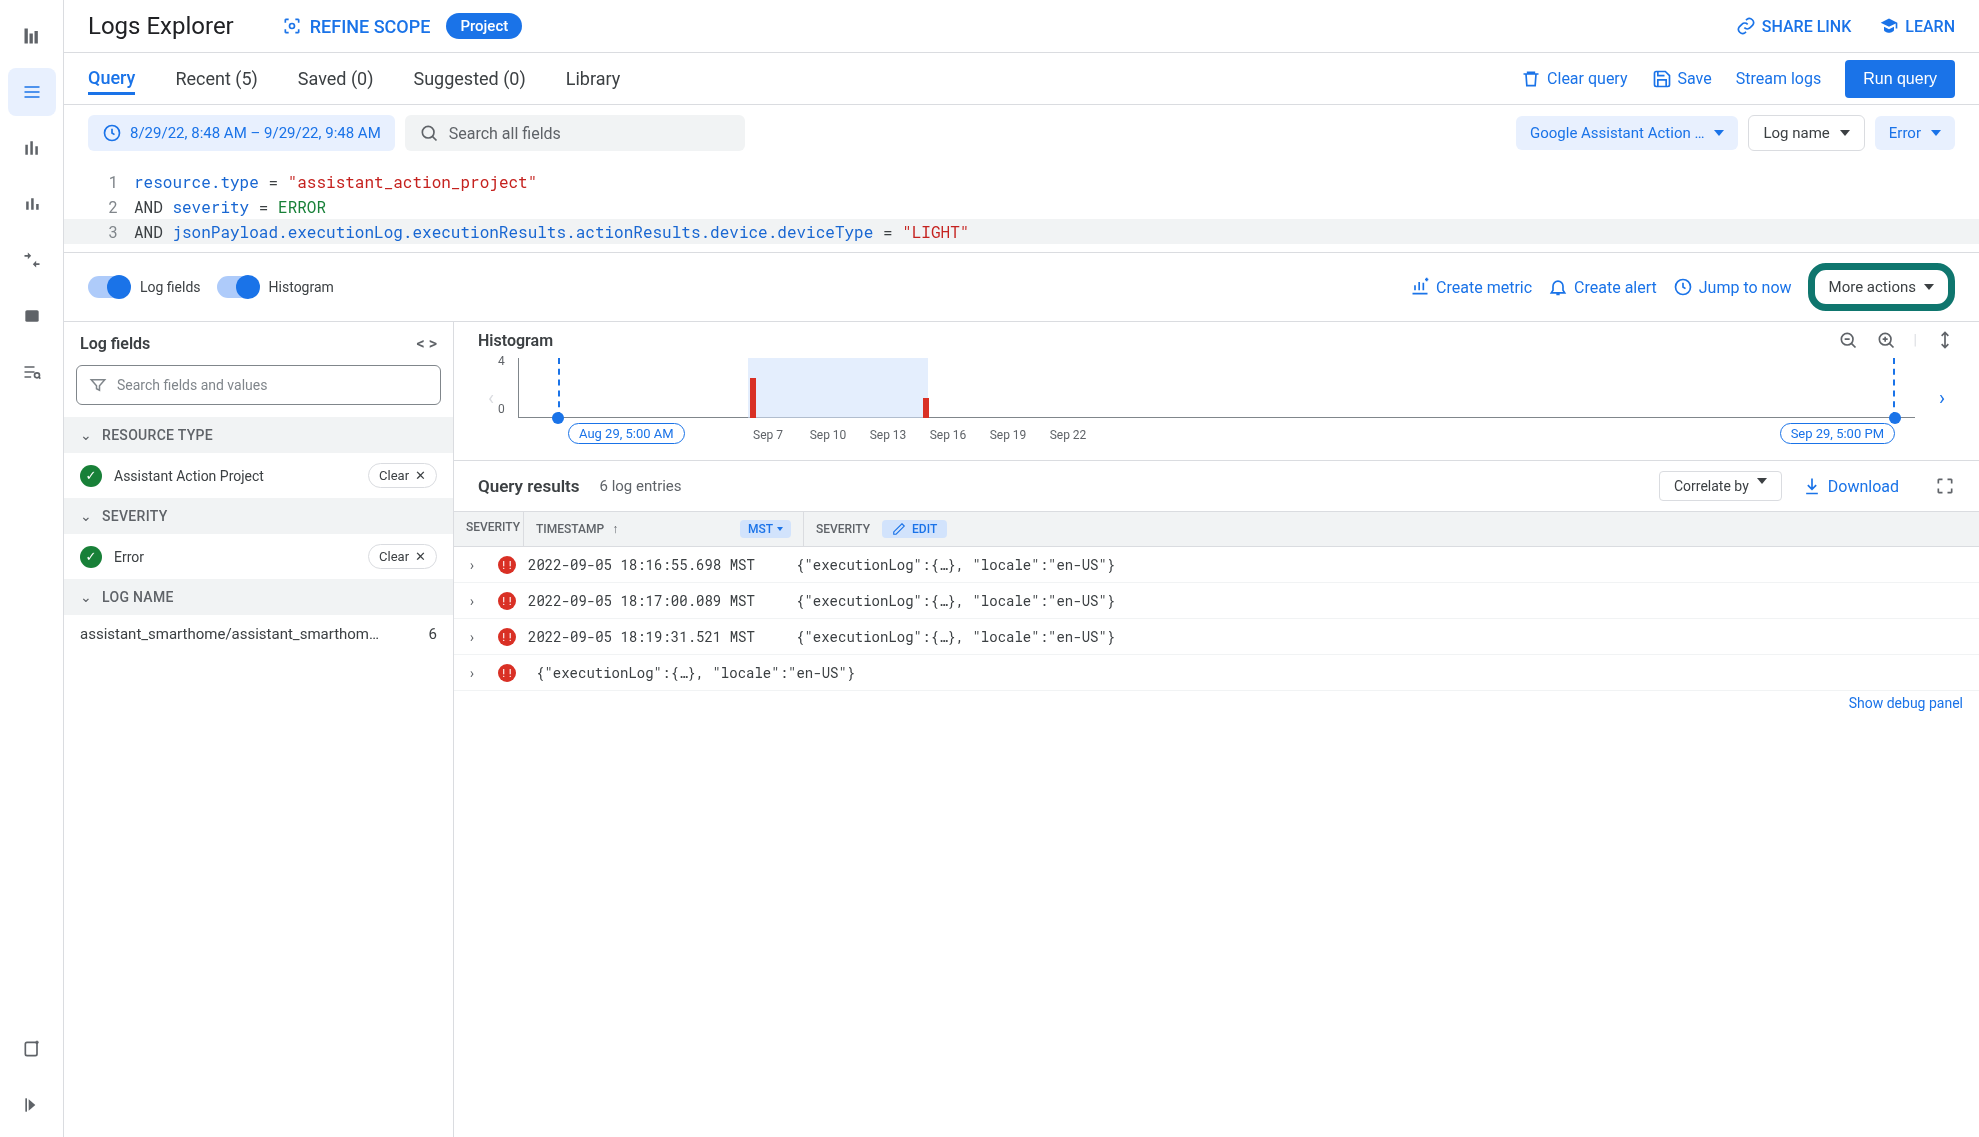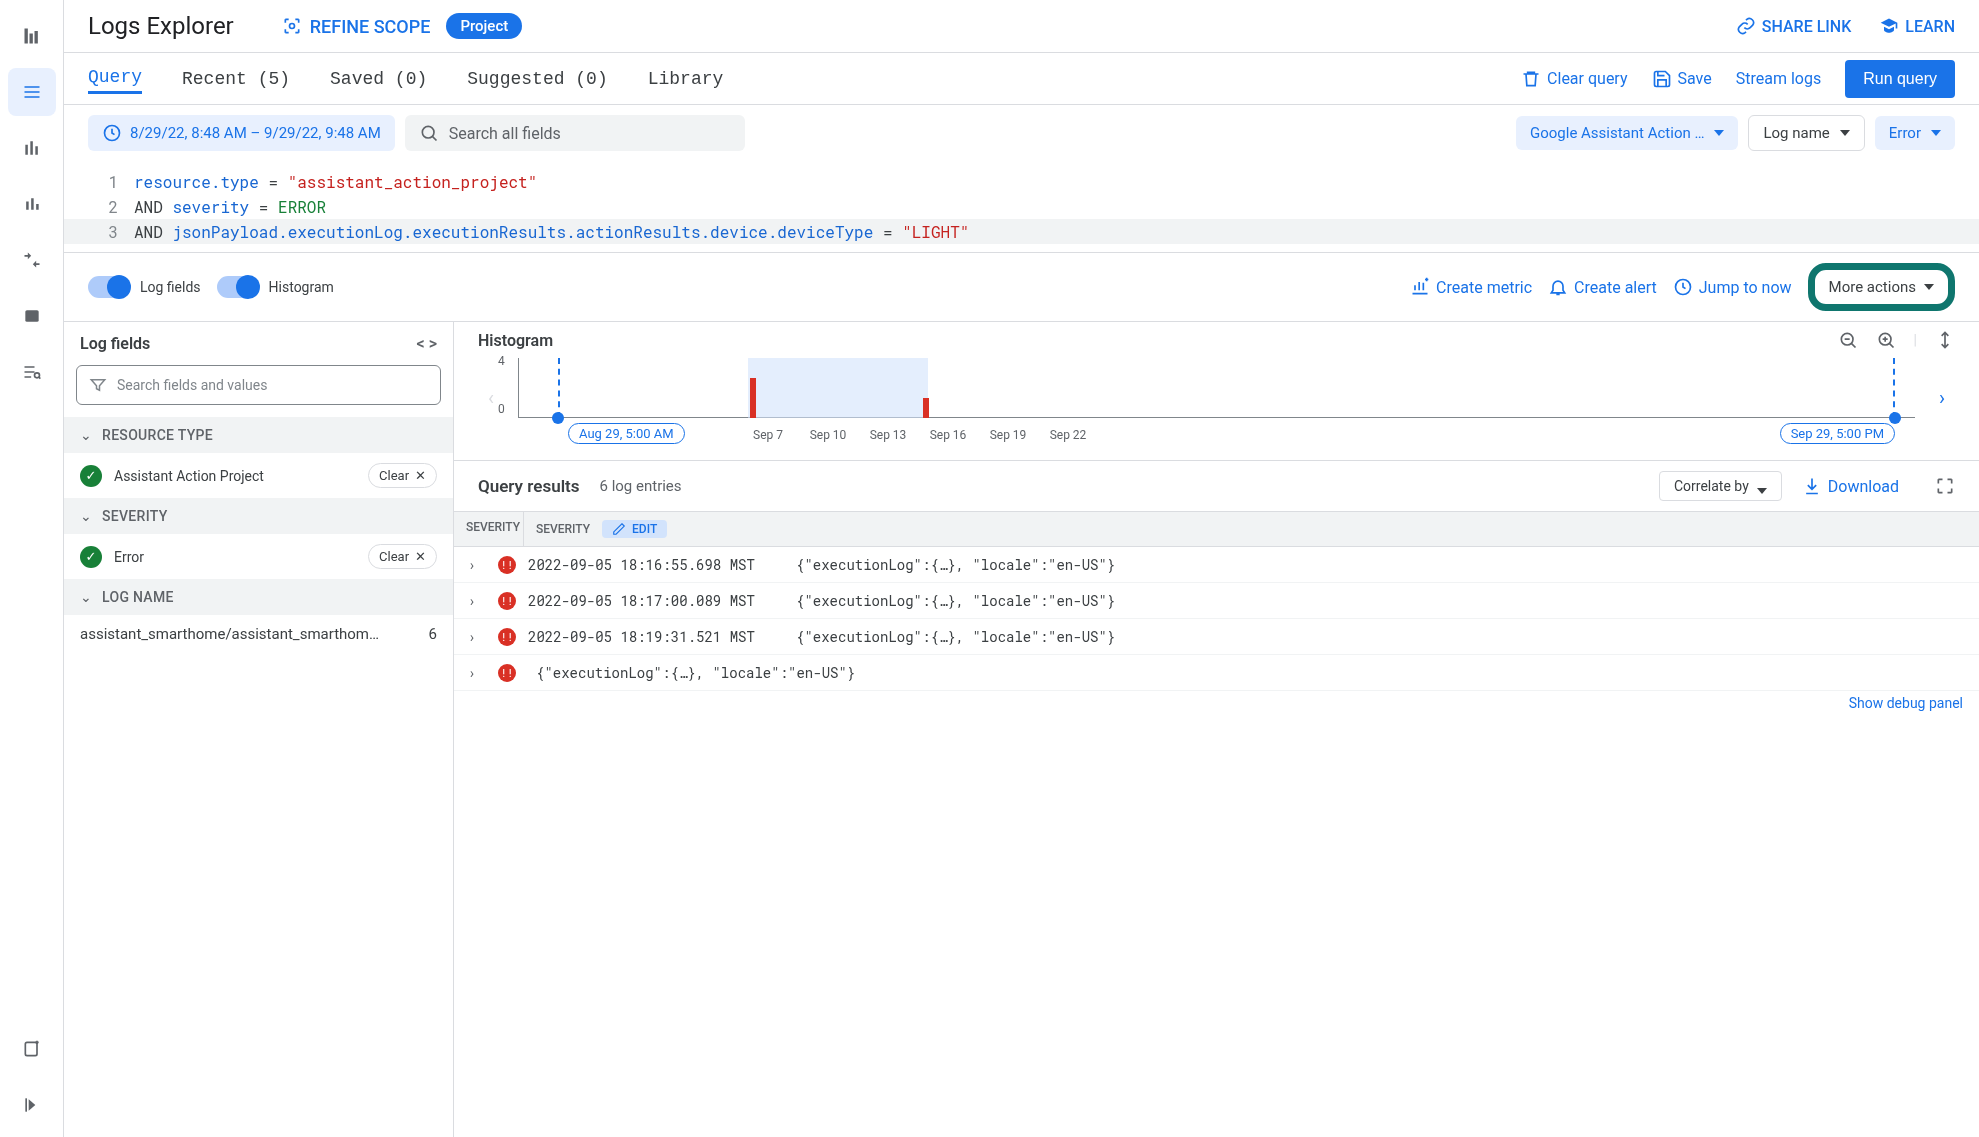--- a/index.html
+++ b/index.html
@@ -10,21 +10,21 @@
 .nav-item.active { background: #e8f0fe; color: #1a73e8; }
 .nav-spacer { flex: 1; }
 .main { flex: 1; display: flex; flex-direction: column; overflow: hidden; }
 .header { display: flex; align-items: center; padding: 12px 24px; border-bottom: 1px solid #dadce0; }
 .title { font-size: 24px; color: #202124; margin-right: 48px; }
 .refine { display: flex; align-items: center; gap: 8px; color: #1a73e8; font-weight: 500; font-size: 18px; }
 .project-pill { background: #1a73e8; color: #fff; padding: 4px 14px; border-radius: 14px; font-size: 15px; margin-left: 8px; }
 .header-spacer { flex: 1; }
 .header-link { display: flex; align-items: center; gap: 6px; color: #1a73e8; font-weight: 500; font-size: 16px; margin-left: 28px; cursor: pointer; }
 .tabs-row { display: flex; align-items: center; padding: 0 24px; border-bottom: 1px solid #dadce0; height: 52px; }
-.tab { font-size: 18px; color: #3c4043; padding: 4px 0; margin-right: 40px; cursor: pointer; font-family: Liberation Mono, monospace; }
+.tab { font-size: 18px; color: #3c4043; padding: 4px 0; margin-right: 40px; cursor: pointer; }
 .tab.active { color: #1a73e8; border-bottom: 3px solid #1a73e8; font-weight: 500; }
 .tabs-spacer { flex: 1; }
 .tool-link { display: flex; align-items: center; gap: 6px; color: #1a73e8; font-size: 16px; margin-left: 24px; cursor: pointer; }
 .run-btn { background: #1a73e8; color: #fff; border: none; padding: 10px 18px; border-radius: 4px; font-size: 16px; font-weight: 500; margin-left: 24px; cursor: pointer; }
 .filter-row { display: flex; align-items: center; padding: 10px 24px; gap: 10px; }
 .time-chip { background: #e8f0fe; color: #1a73e8; padding: 8px 14px; border-radius: 6px; display: flex; align-items: center; gap: 8px; font-size: 15px; cursor: pointer; }
 .search-all { flex: 0 0 340px; display: flex; align-items: center; background: #f1f3f4; padding: 8px 14px; border-radius: 6px; color: #5f6368; font-size: 16px; gap: 10px; }
 .dropdown-chip { background: #e8f0fe; color: #1a73e8; padding: 8px 14px; border-radius: 6px; display: flex; align-items: center; gap: 10px; font-size: 15px; cursor: pointer; }
 .dropdown-outline { border: 1px solid #dadce0; background: #fff; padding: 8px 14px; border-radius: 6px; display: flex; align-items: center; gap: 10px; font-size: 15px; cursor: pointer; }
 .filter-row2 { display: flex; align-items: center; padding: 0 24px 10px; gap: 16px; }
@@ -65,21 +65,21 @@
 .histo-bar { position: absolute; bottom: 20px; width: 6px; background: #d93025; }
 .histo-dash { position: absolute; top: 0; bottom: 20px; border-left: 2px dashed #1a73e8; }
 .histo-handle { position: absolute; bottom: 14px; width: 12px; height: 12px; background: #1a73e8; border-radius: 50%; }
 .histo-pill { position: absolute; bottom: -6px; border: 1px solid #1a73e8; color: #1a73e8; background: #fff; padding: 2px 10px; border-radius: 12px; font-size: 13px; }
 .histo-xlabel { position: absolute; bottom: -4px; font-size: 12px; color: #5f6368; transform: translateX(-50%); }
 .histo-nav { position: absolute; top: 50%; transform: translateY(-50%); color: #1a73e8; font-size: 20px; cursor: pointer; }
 .results-header { display: flex; align-items: center; padding: 10px 24px; gap: 20px; border-bottom: 1px solid #dadce0; }
 .results-title { font-weight: 600; font-size: 17px; }
 .entry-count { color: #5f6368; font-size: 15px; }
 .results-spacer { flex: 1; }
-.correlate { border: 1px solid #dadce0; padding: 6px 14px; border-radius: 4px; display: flex; align-items: flex-end; gap: 8px; cursor: pointer; }
+.correlate { border: 1px solid #dadce0; padding: 6px 14px; border-radius: 4px; display: flex; align-items: flex-start; gap: 8px; cursor: pointer; }
 .table-head { display: flex; background: #f1f3f4; border-bottom: 1px solid #dadce0; font-size: 12px; color: #5f6368; font-weight: 500; }
 .col-sev { width: 70px; padding: 8px 12px; border-right: 1px solid #dadce0; }
 .col-ts { width: 280px; padding: 8px 12px; display: flex; align-items: center; gap: 8px; border-right: 1px solid #dadce0; }
 .tz-chip { background: #d2e3fc; color: #1a73e8; padding: 2px 8px; border-radius: 4px; display: flex; align-items: center; gap: 4px; font-size: 12px; cursor: pointer; margin-left: auto; }
 .col-sum { flex: 1; padding: 8px 12px; display: flex; align-items: center; gap: 12px; }
 .edit-chip { background: #d2e3fc; color: #1a73e8; padding: 2px 10px; border-radius: 4px; display: flex; align-items: center; gap: 6px; font-size: 12px; cursor: pointer; }
 .log-row { display: flex; align-items: center; border-bottom: 1px solid #f1f3f4; font-family: "Roboto Mono", monospace; font-size: 14px; }
 .row-expand { width: 36px; text-align: center; color: #5f6368; cursor: pointer; }
 .sev-dot { width: 18px; height: 18px; background: #d93025; border-radius: 50%; color: #fff; font-size: 11px; display: flex; align-items: center; justify-content: center; margin: 0 8px; }
 .row-ts { width: 260px; padding: 8px 4px; }
@@ -382,20 +382,28 @@
               </svg>
             <span>Download</span>
           </div>
           <svg viewBox="0 0 24 24" fill="none" stroke="#5f6368" stroke-width="2" style="margin-left:16px;">
               <path d="M4 4h5M4 4v5M20 4h-5M20 4v5M4 20h5M4 20v-5M20 20h-5M20 20v-5"></path>
             </svg>
         </div>
 
         <div class="table-head">
           <div class="col-sev">SEVERITY</div>
+          <div class="col-ts">
+            <span>TIMESTAMP</span>
+            <span>↑</span>
+            <div class="tz-chip">
+                <span>MST</span>
+                <span class="caret-down" style="border-top-width:4px;border-left-width:3px;border-right-width:3px;"></span>
+              </div>
+          </div>
           <div class="col-sum">
             <span>SEVERITY</span>
             <div class="edit-chip">
               <svg viewBox="0 0 24 24" fill="none" stroke="#1a73e8" stroke-width="2" style="width:14px;height:14px">
                   <path d="M17 3l4 4L7 21H3v-4L17 3z"></path>
                 </svg>
               <span>EDIT</span>
             </div>
           </div>
         </div>

